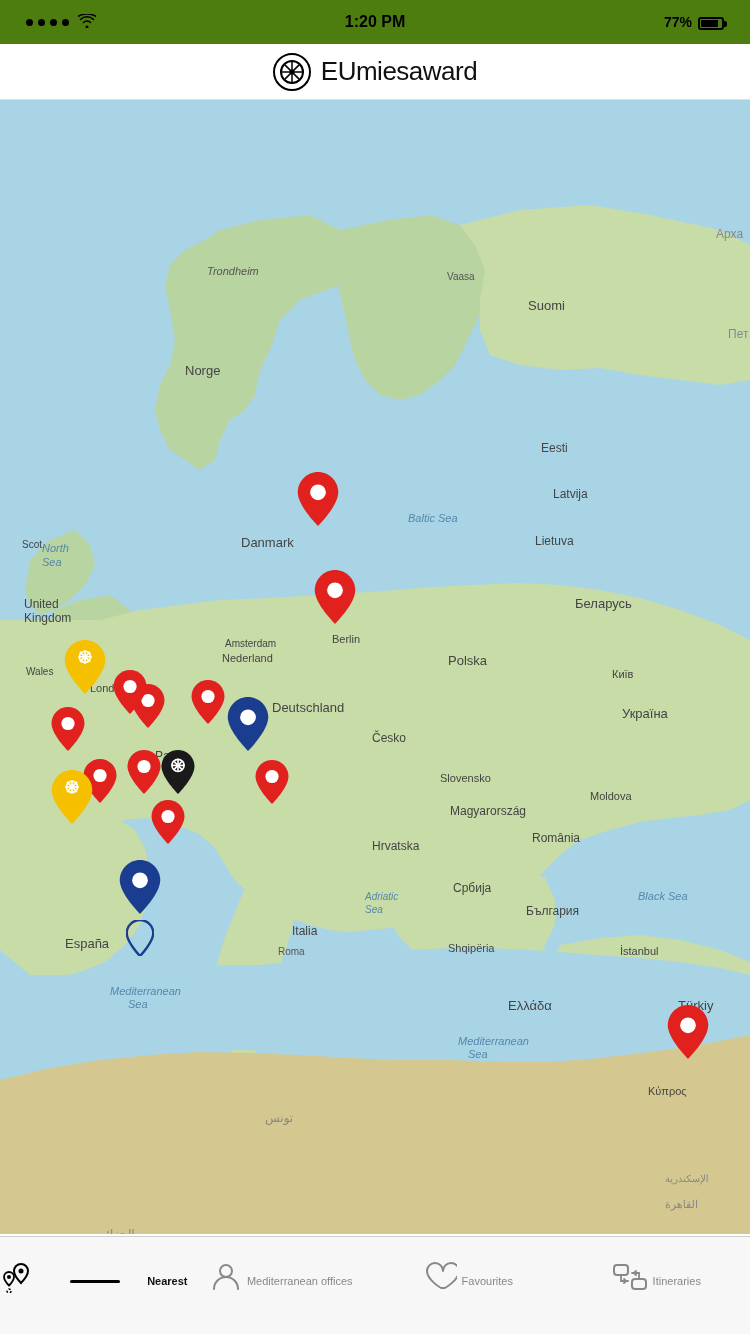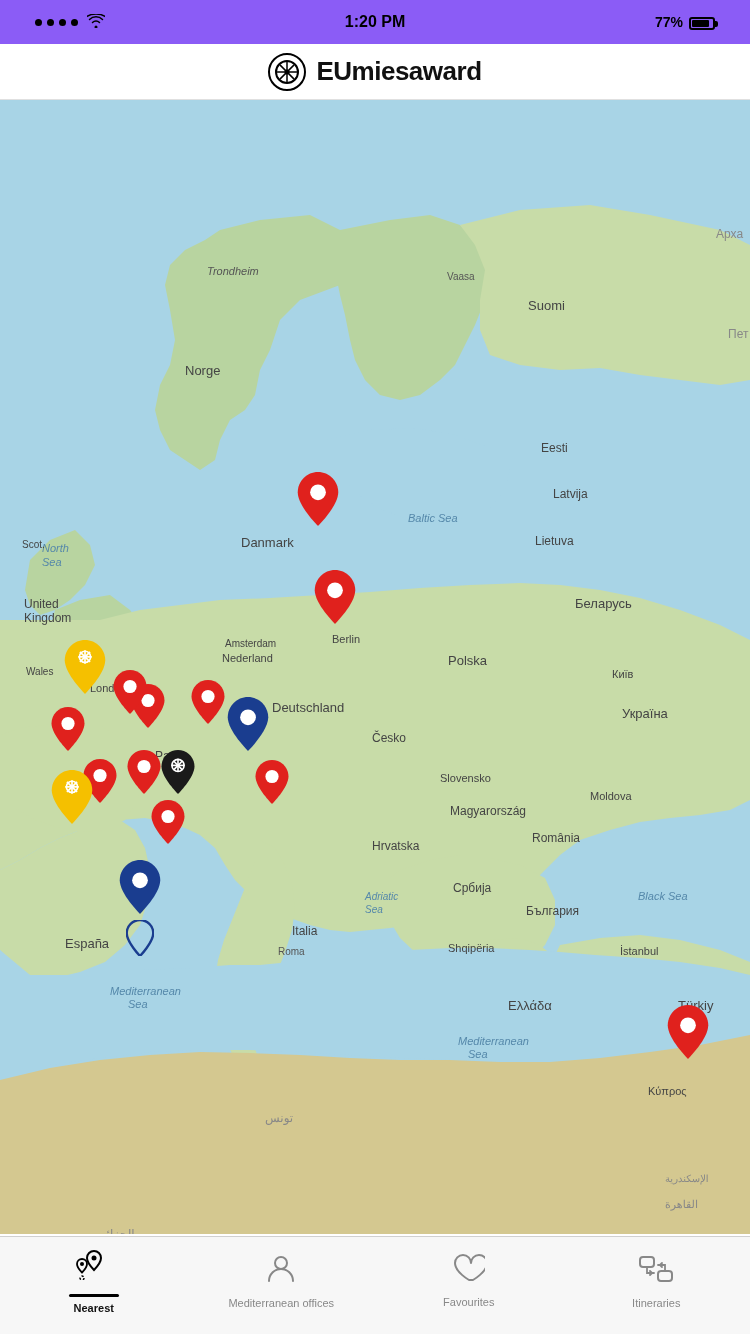--- a/index.html
+++ b/index.html
@@ -2,25 +2,25 @@
 <html><head>
   <meta charset="utf-8">
   <meta name="viewport" content="width=750px">
   <style>
     * { margin: 0; padding: 0; box-sizing: border-box; }
     body { width: 750px; height: 1334px; font-family: -apple-system, 'Helvetica Neue', sans-serif; overflow: hidden; background: #fff; }
 
     
     #status-bar {
       height: 44px;
-      background: #8b5cf6;
+      background: #4d7c0f;
       display: flex;
       align-items: center;
       justify-content: space-between;
-      padding: 0 35px;
+      padding: 0 26px;
       font-size: 15px;
       font-weight: 600;
       position: relative;
       z-index: 10;
     }
     .status-left { display: flex; align-items: center; gap: 5px; }
     .status-dot { width: 7px; height: 7px; background: #000; border-radius: 50%; }
     .status-time { position: absolute; left: 50%; transform: translateX(-50%); font-size: 16px; font-weight: 600; }
     .status-right { display: flex; align-items: flex-end; gap: 6px; font-size: 14px; }
     .battery-icon { width: 26px; height: 13px; border: 2px solid #000; border-radius: 3px; position: relative; }
@@ -45,21 +45,21 @@
       border: 2.5px solid #000;
       border-radius: 50%;
       display: flex;
       align-items: center;
       justify-content: center;
       font-size: 18px;
       font-weight: bold;
     }
     .header-title {
       font-size: 26px;
-      font-weight: 700;
+      font-weight: 400;
       color: #111;
       letter-spacing: -0.5px;
     }
 
     
     #map-container {
       position: relative;
       width: 750px;
       height: 1134px;
       overflow: hidden;
@@ -88,21 +88,21 @@
       height: 98px;
       background: #f7f7f7;
       border-top: 1px solid #d0d0d0;
       display: flex;
       align-items: stretch;
       z-index: 20;
     }
     .tab-item {
       flex: 1;
       display: flex;
-      flex-direction: column;
+      flex-direction: row;
       align-items: center;
       justify-content: center;
       gap: 5px;
       cursor: pointer;
       padding-bottom: 10px;
     }
     .tab-item.active .tab-label { color: #000; font-weight: 600; }
     .tab-item .tab-label { font-size: 11px; color: #888; }
     .tab-item.active .tab-label { color: #111; }
     .tab-icon { font-size: 26px; color: #888; }

